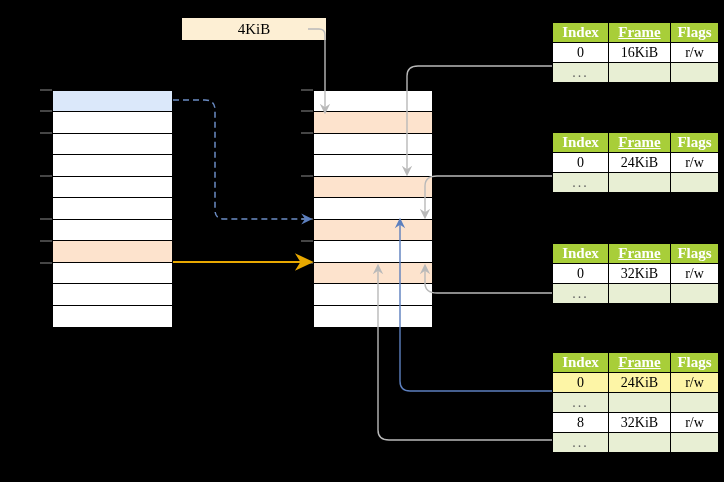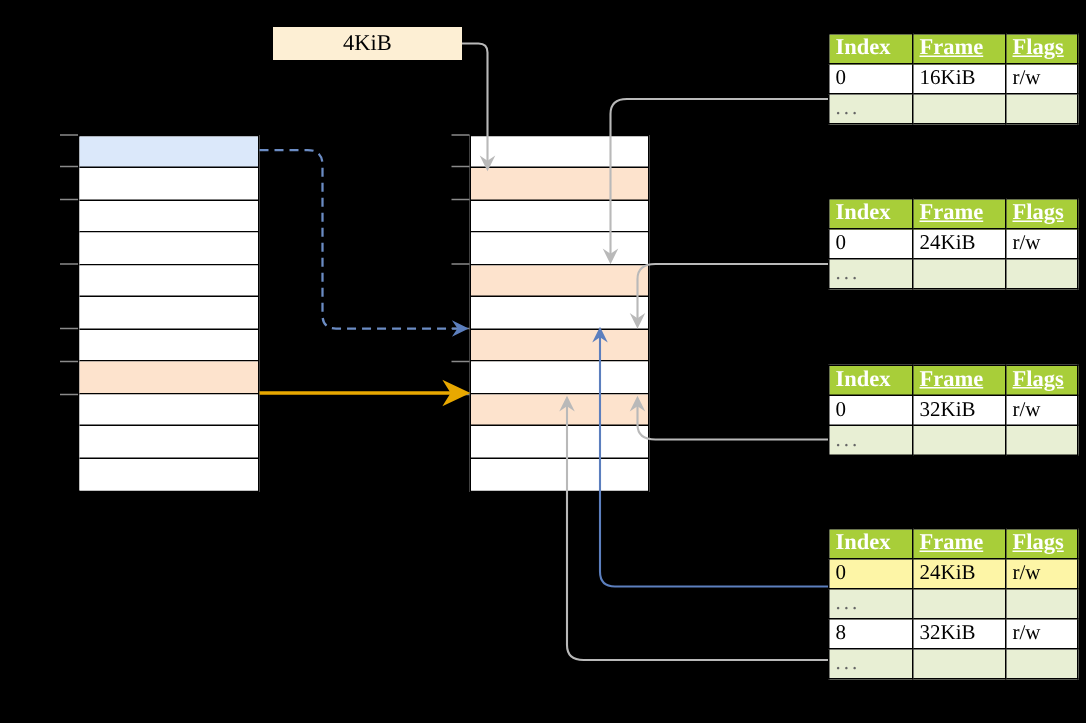--- a/index.html
+++ b/index.html
@@ -34,51 +34,51 @@
   .ptable{
     position:absolute;
     border-collapse:collapse;
     border:1px solid #000;
     background:#fff;
     font-size:14px;
   }
   .ptable td,.ptable th{
     border:1px solid #000;
     padding:1px 4px;
-    text-align:left;
+    text-align:center;
     font-weight:normal;
     color:#000;
     height:20px;
     box-sizing:border-box;
     vertical-align:middle;
     margin-top:32px;
   }
   .ptable th{
     background:#a8ce39;
     color:#fff;
     font-weight:bold;
     border-color:#000;
     font-size:15px;
   }
   .ptable tr.alt td{background:#e8efd4;color:#666;}
   .ptable td.c-idx{width:56px;}
   .ptable td.c-frm{width:62px;}
   .ptable td.c-flg{width:48px;}
   .ptable th.c-idx{width:56px;}
   .ptable th.c-frm{width:62px;text-decoration:underline;}
-  .ptable th.c-flg{width:48px;text-decoration:underline;}
+  .ptable th.c-flg{width:48px;}
   .hl{background:#fdf5a6 !important;}
   .dots{letter-spacing:2px;}
 </style>
 </head>
 <body>
 
 <div id="root">
 
-  <div class="sizebox" id="sizebox" style="left:182px;top:18px;width:126px;height:22px;">4KiB</div>
+  <div class="sizebox" id="sizebox" style="left:182px;top:18px;width:144px;height:22px;">4KiB</div>
 
   <div class="memcol" id="leftcol" style="left:52px;top:90px;width:121px;height:238px;">
       <div class="memrow blue" style="height: 21.4545px;"></div>
       <div class="memrow" style="height: 21.4545px;"></div>
       <div class="memrow" style="height: 21.4545px;"></div>
       <div class="memrow" style="height: 21.4545px;"></div>
       <div class="memrow" style="height: 21.4545px;"></div>
       <div class="memrow" style="height: 21.4545px;"></div>
       <div class="memrow" style="height: 21.4545px;"></div>
       <div class="memrow peach" style="height: 21.4545px;"></div>

